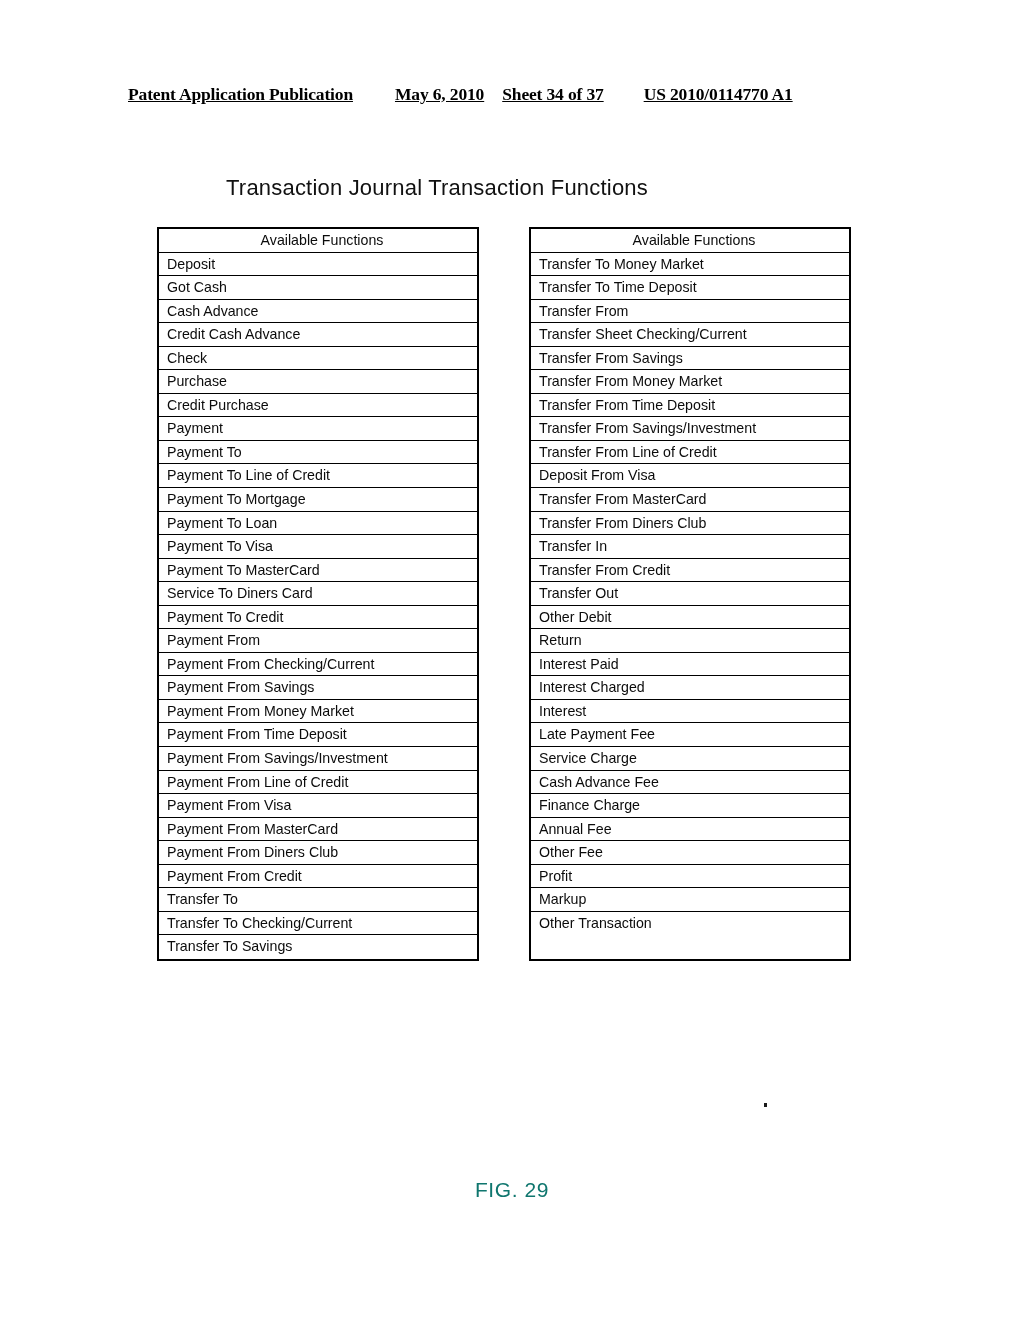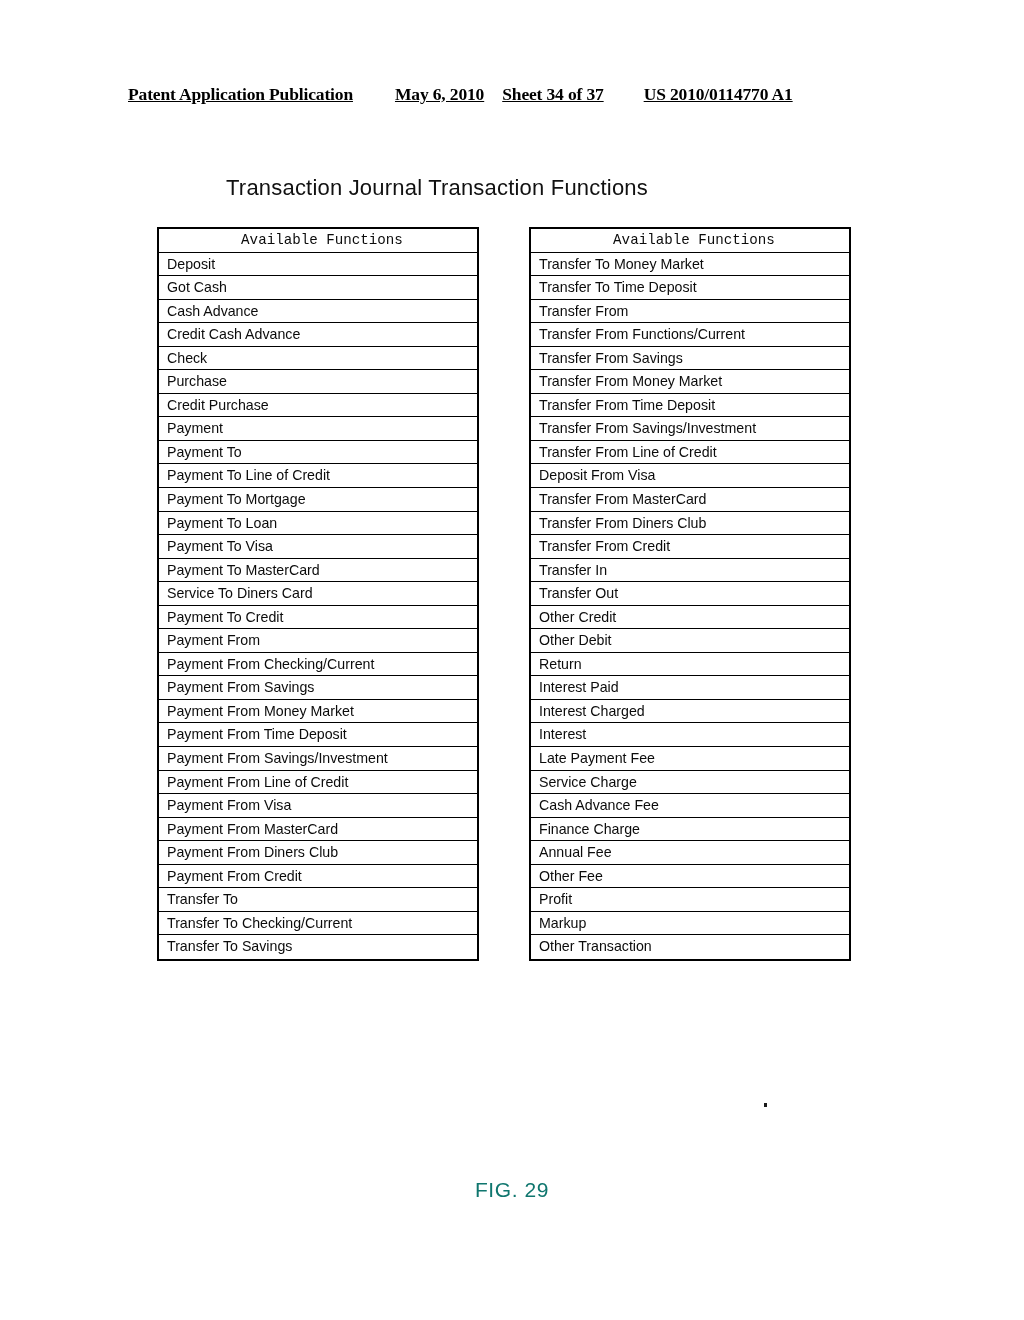--- a/index.html
+++ b/index.html
@@ -75,21 +75,20 @@
     box-sizing: border-box;
     color: #0b0b0b;
   }
   .fn-table .row:last-child {
     border-bottom: none;
   }
   .fn-table .row.header {
     text-align: center;
     padding-left: 8px;
     border-bottom: 1.6px solid #000;
-    font-family: Liberation Mono, monospace;
   }
 
   
   .scan-dot {
     position: absolute;
     top: 1103px;
     left: 764px;
     width: 3px;
     height: 4px;
     background: #1a1a1a;
@@ -153,33 +152,32 @@
     <div class="row">Transfer To</div>
     <div class="row">Transfer To Checking/Current</div>
     <div class="row">Transfer To Savings</div>
   </div>
 
   <div class="fn-table">
     <div class="row header">Available Functions</div>
     <div class="row">Transfer To Money Market</div>
     <div class="row">Transfer To Time Deposit</div>
     <div class="row">Transfer From</div>
-    <div class="row">Transfer From Functions/Current</div>
+    <div class="row">Transfer Sheet Checking/Current</div>
     <div class="row">Transfer From Savings</div>
     <div class="row">Transfer From Money Market</div>
     <div class="row">Transfer From Time Deposit</div>
     <div class="row">Transfer From Savings/Investment</div>
     <div class="row">Transfer From Line of Credit</div>
     <div class="row">Deposit From Visa</div>
     <div class="row">Transfer From MasterCard</div>
     <div class="row">Transfer From Diners Club</div>
+    <div class="row">Transfer In</div>
     <div class="row">Transfer From Credit</div>
-    <div class="row">Transfer In</div>
     <div class="row">Transfer Out</div>
-    <div class="row">Other Credit</div>
     <div class="row">Other Debit</div>
     <div class="row">Return</div>
     <div class="row">Interest Paid</div>
     <div class="row">Interest Charged</div>
     <div class="row">Interest</div>
     <div class="row">Late Payment Fee</div>
     <div class="row">Service Charge</div>
     <div class="row">Cash Advance Fee</div>
     <div class="row">Finance Charge</div>
     <div class="row">Annual Fee</div>

